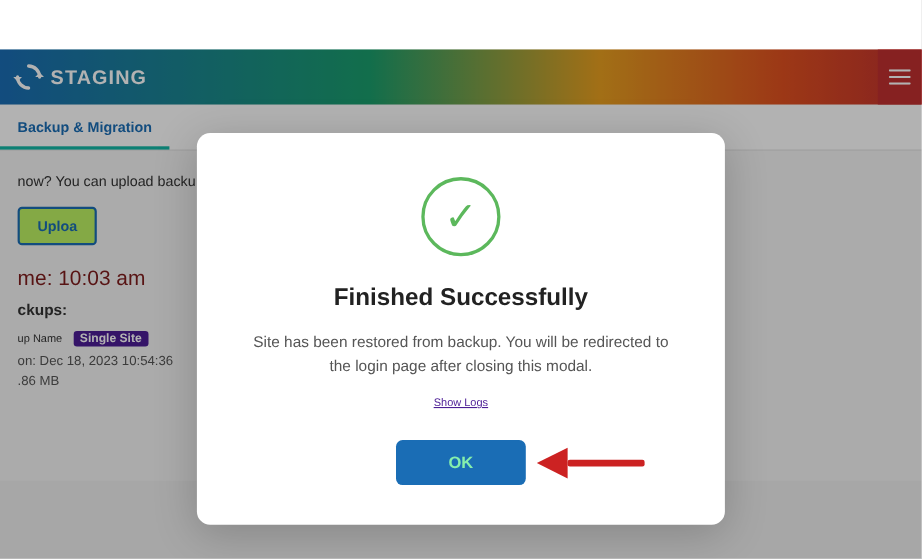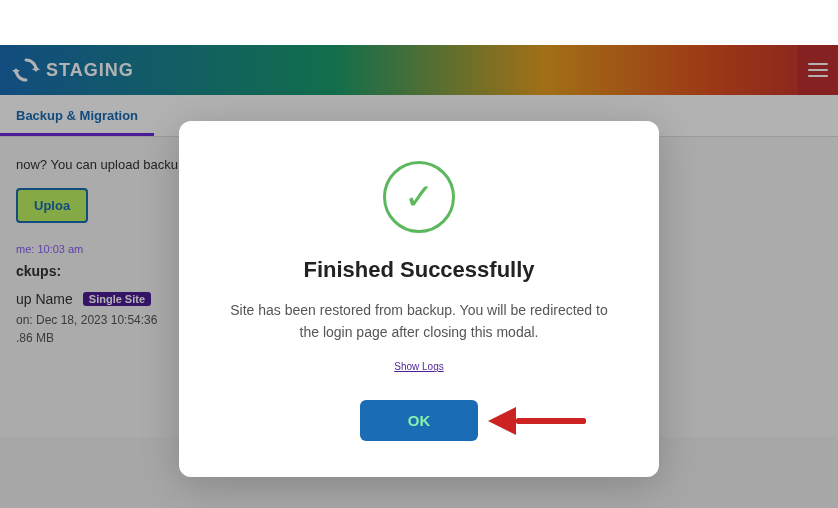--- a/index.html
+++ b/index.html
@@ -69,21 +69,21 @@
       display: flex;
       align-items: flex-end;
       height: 42px;
     }
 
     .nav-tab {
       padding: 10px 16px;
       font-size: 13px;
       font-weight: 600;
       color: #1a6db5;
-      border-bottom: 3px solid #6d28d9;
+      border-bottom: 3px solid #14b8a6;
       cursor: pointer;
       white-space: nowrap;
     }
 
     
     .main-content {
       padding: 20px 16px;
       background: #f5f5f5;
       min-height: 300px;
     }
@@ -116,41 +116,41 @@
       color: #1a6db5;
       border: 2px solid #1a6db5;
       border-radius: 4px;
       padding: 8px 16px;
       font-size: 13px;
       font-weight: 600;
       cursor: pointer;
     }
 
     .section-label {
-      font-size: 11px;
-      color: #8b5cf6;
+      font-size: 19px;
+      color: #7f1d1d;
       margin-bottom: 8px;
     }
 
     .backups-label {
       font-size: 14px;
       font-weight: 700;
       color: #333;
       margin-bottom: 12px;
     }
 
     .backup-row {
       display: flex;
       align-items: center;
       gap: 10px;
       margin-bottom: 6px;
     }
 
     .backup-name-label {
-      font-size: 14px;
+      font-size: 10px;
       color: #333;
     }
 
     .badge-single {
       background: #4c1d95;
       color: white;
       border-radius: 3px;
       padding: 1px 6px;
       font-size: 11px;
       font-weight: 600;

